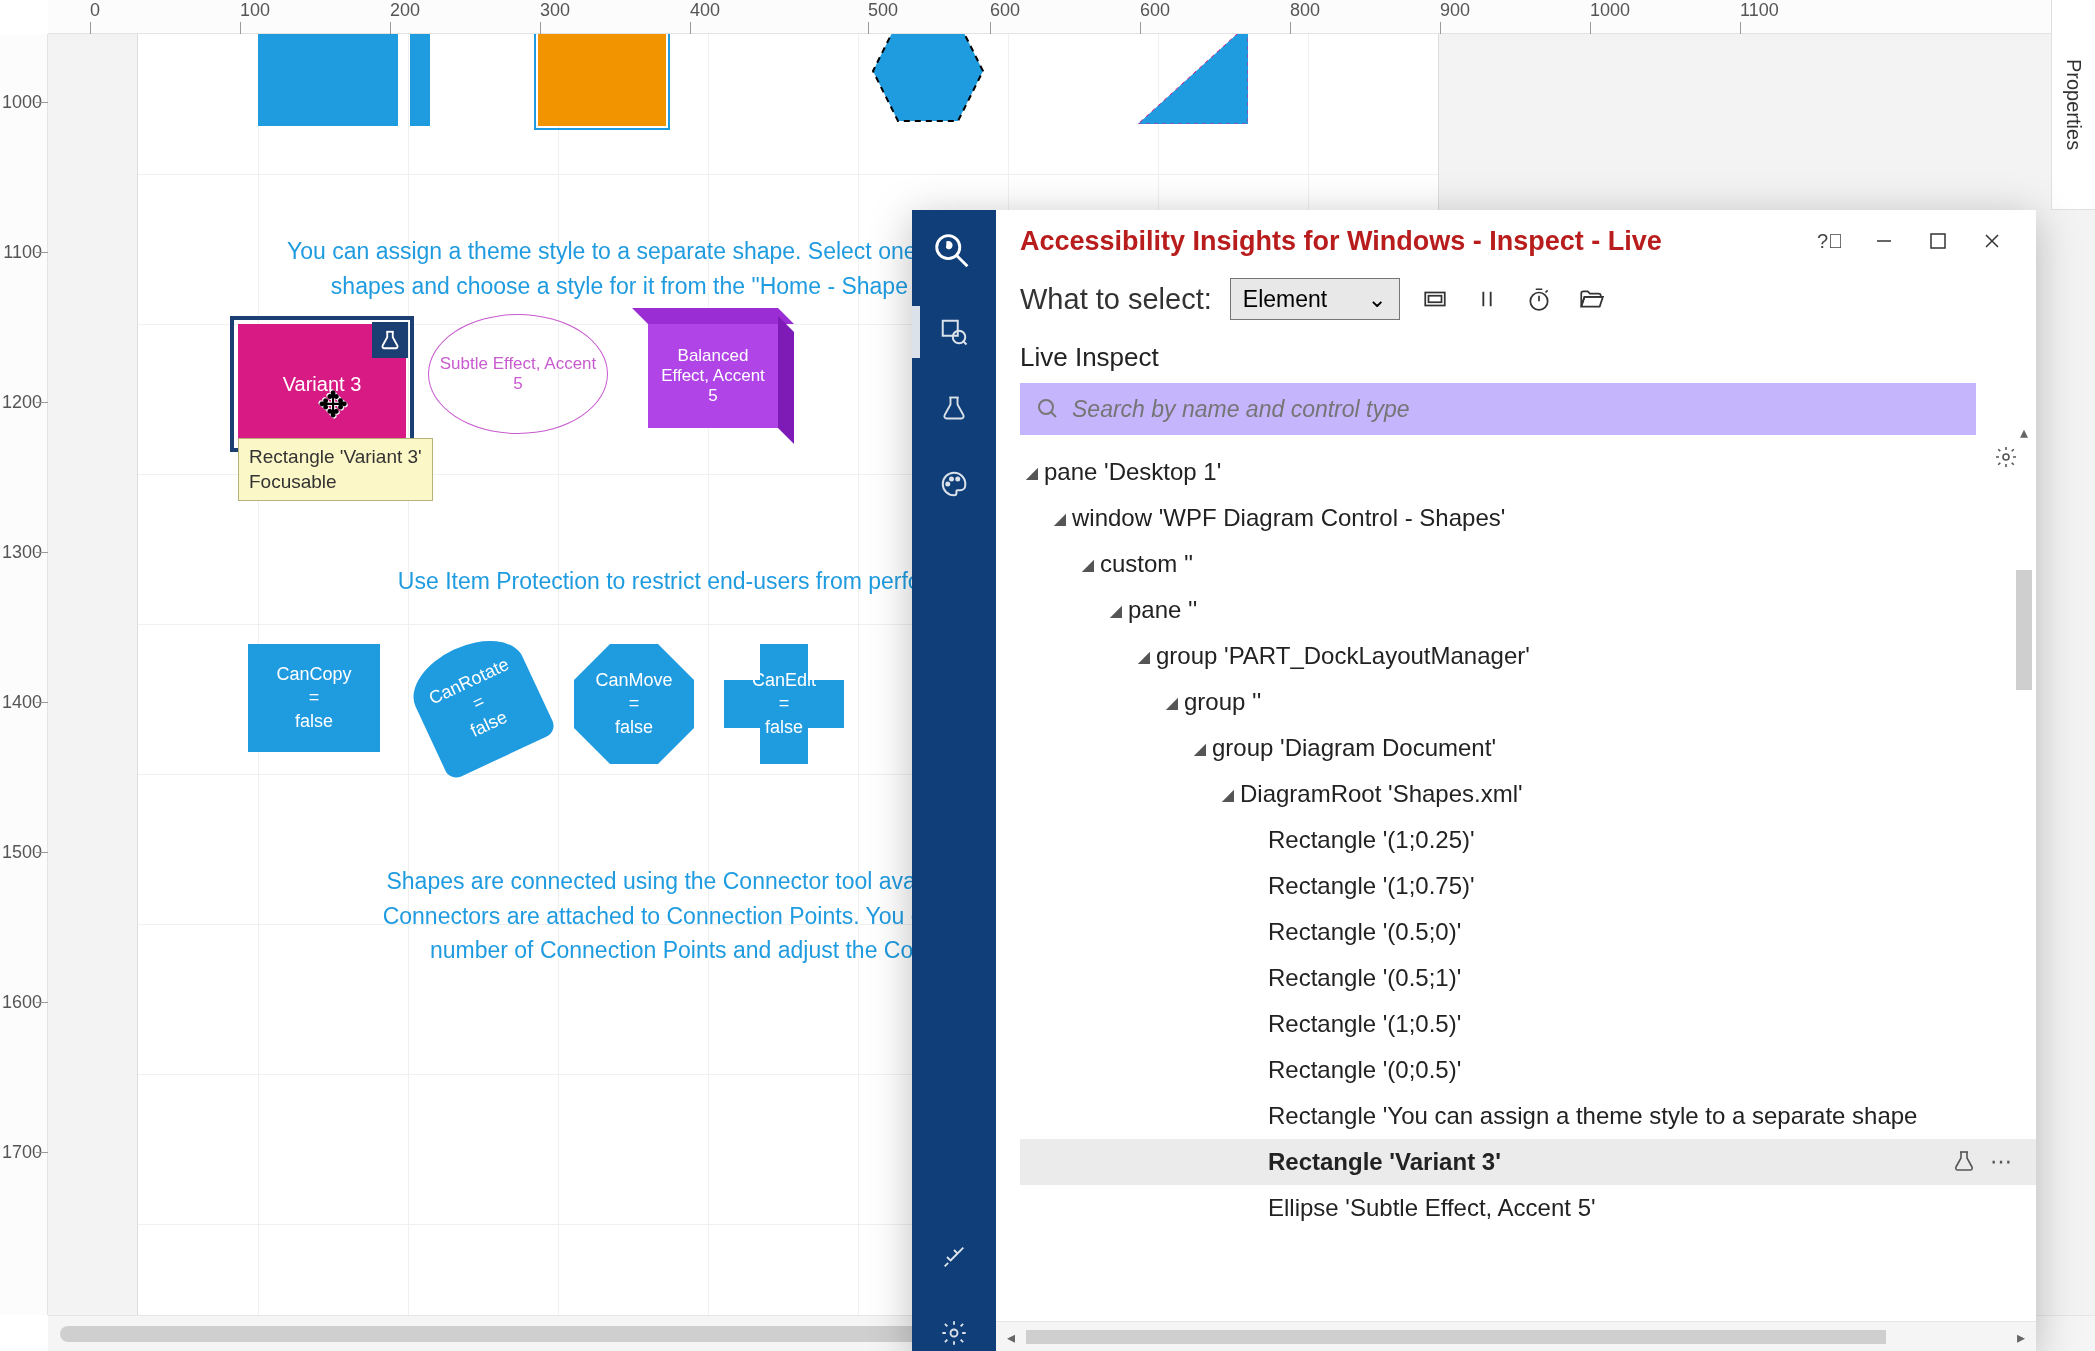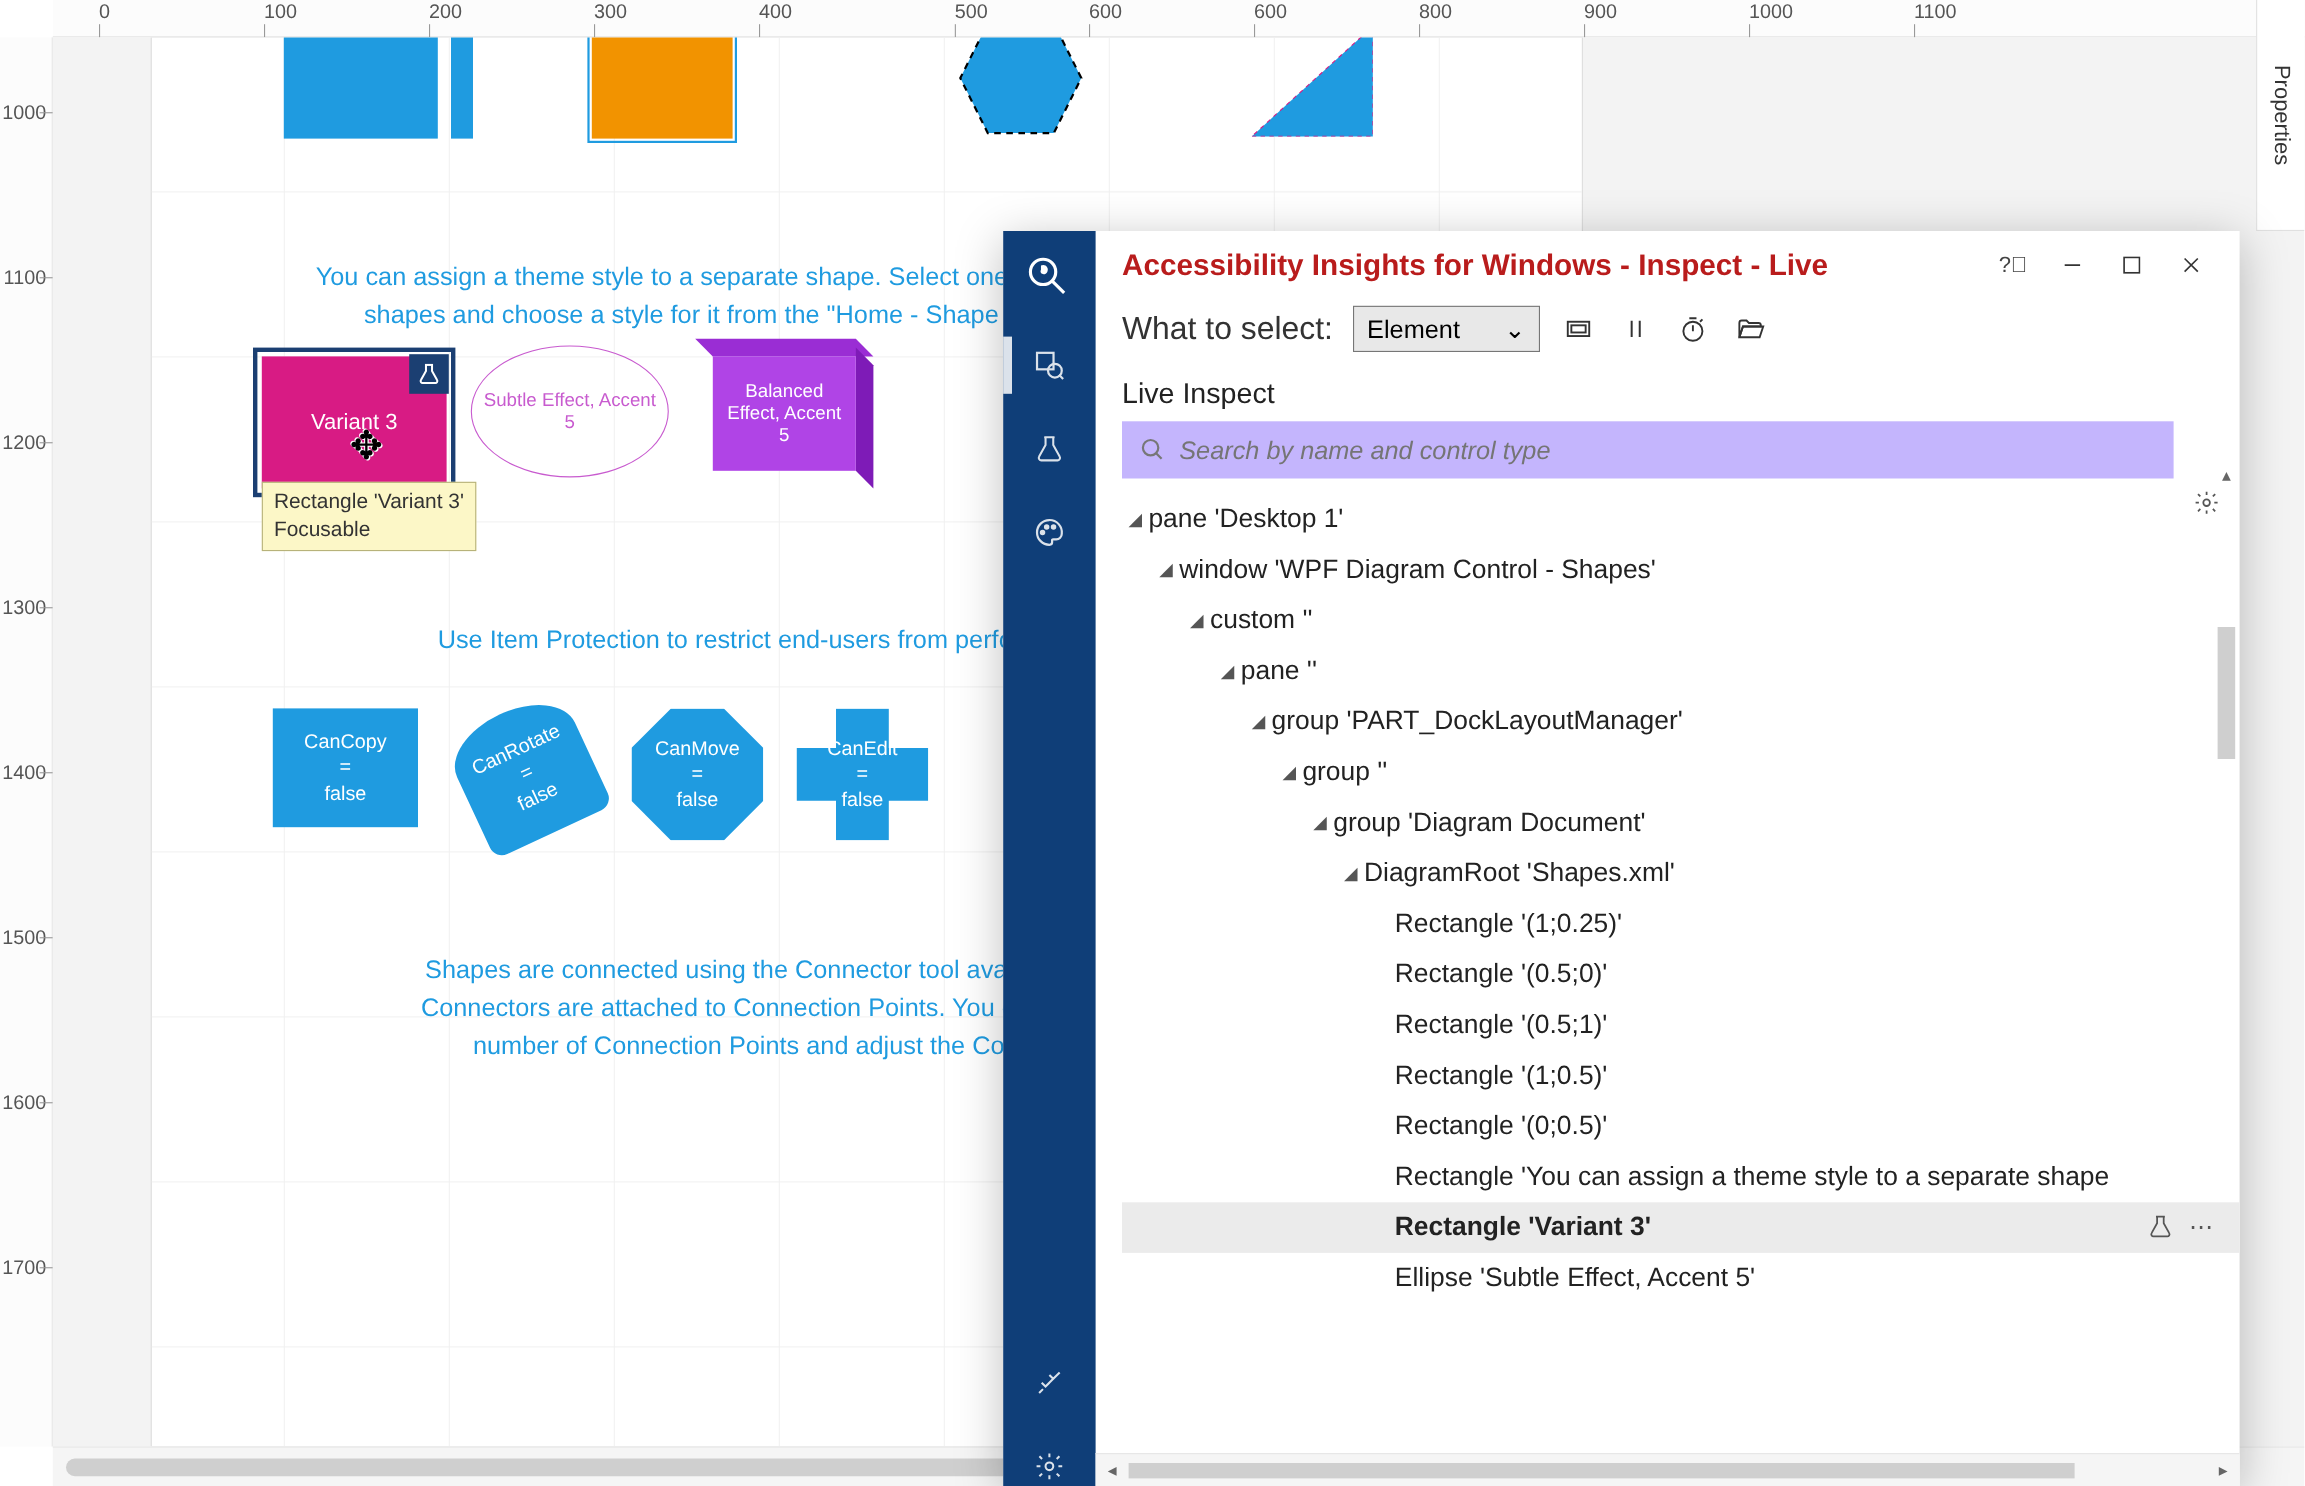--- a/index.html
+++ b/index.html
@@ -364,20 +364,24 @@
         <div class="tree-row ind7">
           <span class="twist">◢</span>
           <span>DiagramRoot 'Shapes.xml'</span>
         </div>
         <div class="tree-row ind8">
           <span class="twist"></span>
           <span>Rectangle '(1;0.25)'</span>
         </div>
         <div class="tree-row ind8">
           <span class="twist"></span>
+          <span>Rectangle '(1;0.75)'</span>
+        </div>
+        <div class="tree-row ind8">
+          <span class="twist"></span>
           <span>Rectangle '(0.5;0)'</span>
         </div>
         <div class="tree-row ind8">
           <span class="twist"></span>
           <span>Rectangle '(0.5;1)'</span>
         </div>
         <div class="tree-row ind8">
           <span class="twist"></span>
           <span>Rectangle '(1;0.5)'</span>
         </div>

